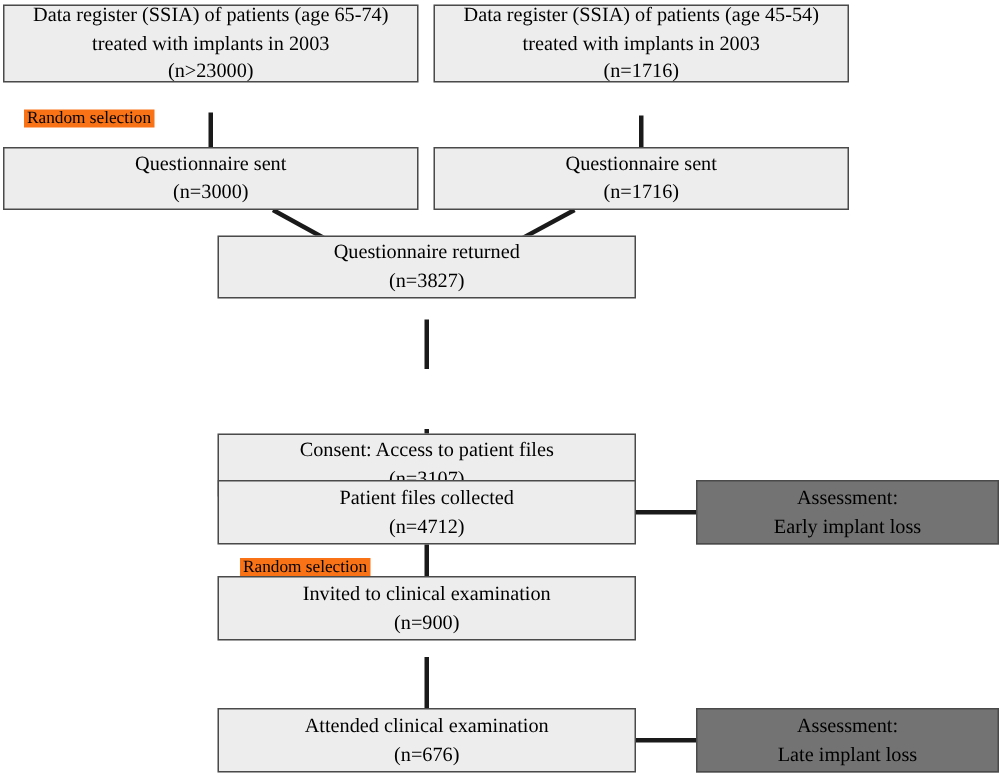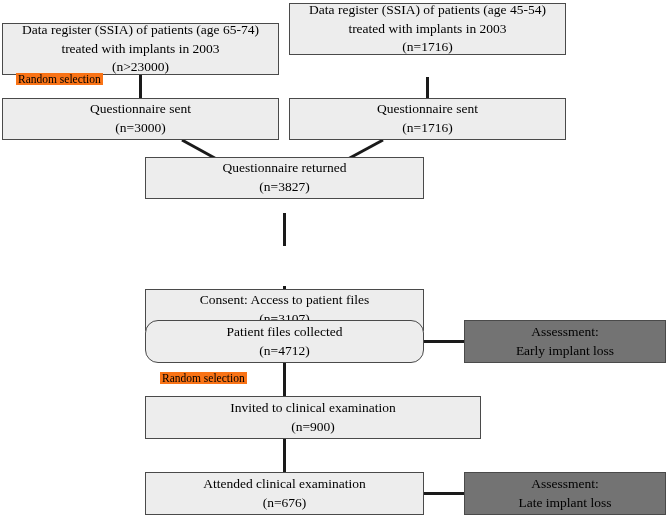--- a/index.html
+++ b/index.html
@@ -89,21 +89,21 @@
   <div class="connector v" style="left:283px; top:286px; height:35px;"></div>
 
   <div class="connector v" style="left:283px; top:362px; height:35px;"></div>
 
   <div class="connector v" style="left:283px; top:438px; height:35px;"></div>
 
   <div class="connector h" style="left:423px; top:340px; width:43px;"></div>
 
   <div class="connector h" style="left:423px; top:492px; width:43px;"></div>
 
-  <div class="box light" style="left:2px; top:3px; width:277px; height:52px;margin-top:20px;">
+  <div class="box light" style="left:2px; top:3px; width:277px; height:52px;">
     <span class="line">Data register (SSIA) of patients (age 65-74)</span>
     <span class="line">treated with implants in 2003</span>
     <span class="line">(n&gt;23000)</span>
   </div>
 
   <div class="box light" style="left:289px; top:3px; width:277px; height:52px;">
     <span class="line">Data register (SSIA) of patients (age 45-54)</span>
     <span class="line">treated with implants in 2003</span>
     <span class="line">(n=1716)</span>
   </div>
@@ -123,28 +123,28 @@
   <div class="box light" style="left:145px; top:157px; width:279px; height:42px;">
     <span class="line">Questionnaire returned</span>
     <span class="line">(n=3827)</span>
   </div>
 
   <div class="box light" style="left:145px; top:245px; width:279px; height:42px;margin-top:44px;">
     <span class="line">Consent: Access to patient files</span>
     <span class="line">(n=3107)</span>
   </div>
 
-  <div class="box light" style="left:145px; top:320px; width:279px; height:43px;border-radius:13px;">
+  <div class="box light" style="left:145px; top:320px; width:279px; height:43px;">
     <span class="line">Patient files collected</span>
     <span class="line">(n=4712)</span>
   </div>
 
   <div class="edge-label" style="left:160px; top:372px;">Random selection</div>
 
-  <div class="box light" style="left:145px; top:396px; width:336px; height:43px;">
+  <div class="box light" style="left:145px; top:384px; width:279px; height:43px;">
     <span class="line">Invited to clinical examination</span>
     <span class="line">(n=900)</span>
   </div>
 
   <div class="box light" style="left:145px; top:472px; width:279px; height:43px;">
     <span class="line">Attended clinical examination</span>
     <span class="line">(n=676)</span>
   </div>
 
   <div class="box shaded" style="left:464px; top:320px; width:202px; height:43px;">

